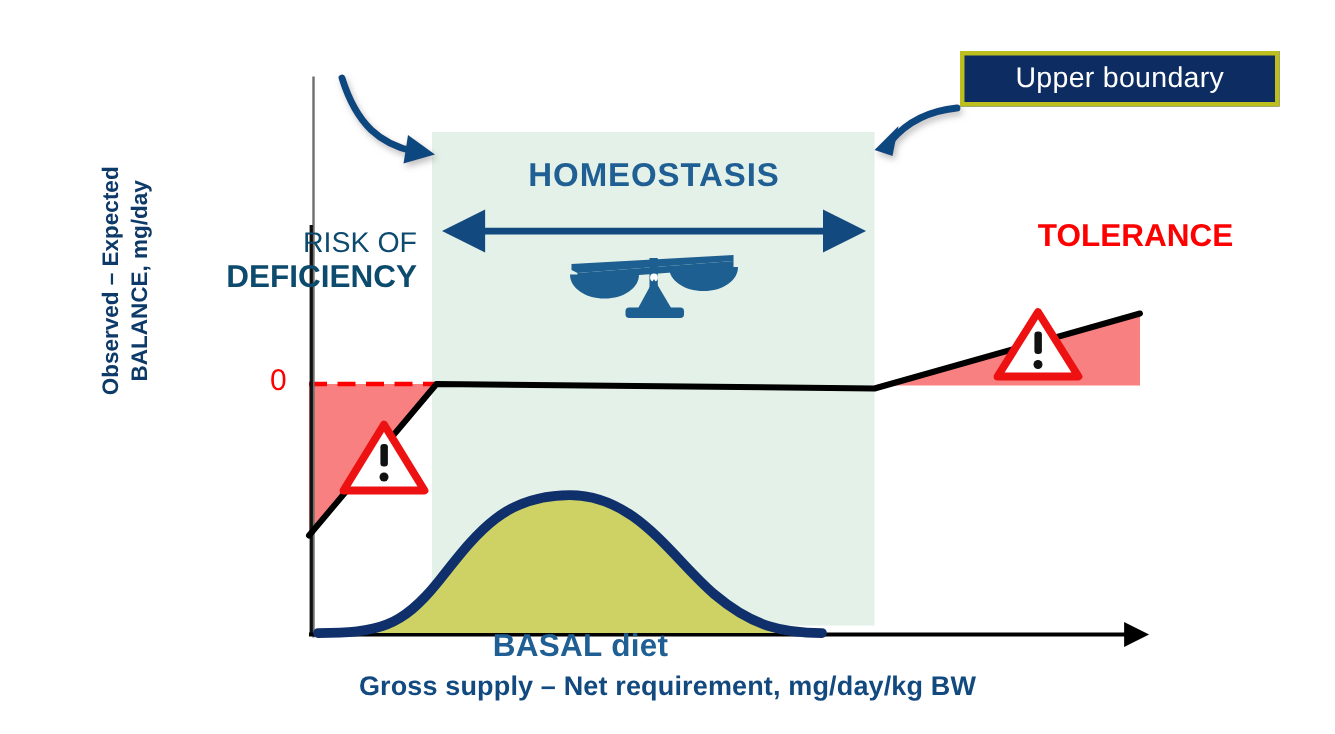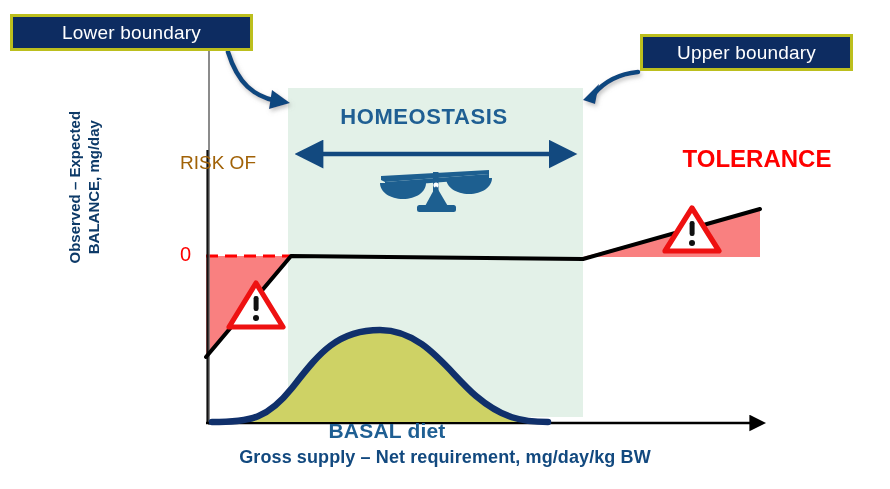--- a/index.html
+++ b/index.html
@@ -15,33 +15,33 @@
     display:flex;align-items:center;justify-content:center;
     box-sizing:border-box;white-space:nowrap;
   }
   #lower-boundary-callout{left:10px;top:14px;width:243px;height:37px;}
   #upper-boundary-callout{left:640px;top:34px;width:213px;height:37px;}
 
   
   .lbl{position:absolute;white-space:nowrap;}
 
   #homeostasis-label{
-    left:276px;top:104px;width:296px;text-align:center;
+    left:288px;top:104px;width:296px;text-align:center;
     color:#1f5f93;font-size:22px;font-weight:bold;letter-spacing:.6px;
   }
   #risk-deficiency-label{
-    left:180px;top:152px;width:130px;text-align:left;line-height:1.12;
-    color:#a16207;font-size:19px;
+    left:148px;top:152px;width:130px;text-align:right;line-height:1.12;
+    color:#0c4a6e;font-size:19px;
   }
   #risk-deficiency-label .strong{font-weight:bold;font-size:21px;display:block;}
   #risk-tolerance-label{
     left:626px;top:146px;width:262px;text-align:center;line-height:1.12;
     color:#fe0000;font-size:19px;
   }
-  #risk-tolerance-label .strong{font-weight:bold;font-size:24px;display:block;}
+  #risk-tolerance-label .strong{font-weight:bold;font-size:21px;display:block;}
 
   #basal-diet-label{
     left:292px;top:383px;width:190px;text-align:center;
     color:#1f5f93;font-size:21px;font-weight:bold;letter-spacing:.2px;margin-top:36px;
   }
 
   #zero-tick-label{
     left:180px;top:243px;color:#fe0000;font-size:20px;font-weight:400;
   }
 
@@ -127,32 +127,30 @@
       <circle cx="256" cy="318" r="3" fill="#111111"></circle>
     </g>
 
     <g>
       <path d="M692,208 L719,251 L665,251 Z" fill="#ffffff" stroke="#ee1111" stroke-width="5.2" stroke-linejoin="round"></path>
       <rect x="689.6" y="221" width="5" height="15" rx="2.2" fill="#111111"></rect>
       <circle cx="692" cy="243" r="3" fill="#111111"></circle>
     </g>
   </svg>
 
-  <div class="callout" id="lower-boundary-callout">
-    <span>Lower boundary</span>
-  </div>
 
   <div class="callout" id="upper-boundary-callout">
     <span>Upper boundary</span>
   </div>
 
   <div class="lbl" id="homeostasis-label">HOMEOSTASIS</div>
 
   <div class="lbl" id="risk-deficiency-label">
     <span>RISK OF</span>
+    <span class="strong">DEFICIENCY</span>
   </div>
 
   <div class="lbl" id="risk-tolerance-label">
     <span class="strong">TOLERANCE</span>
   </div>
 
   <div class="lbl" id="basal-diet-label">BASAL diet</div>
 
   <div class="lbl" id="zero-tick-label">0</div>
 

